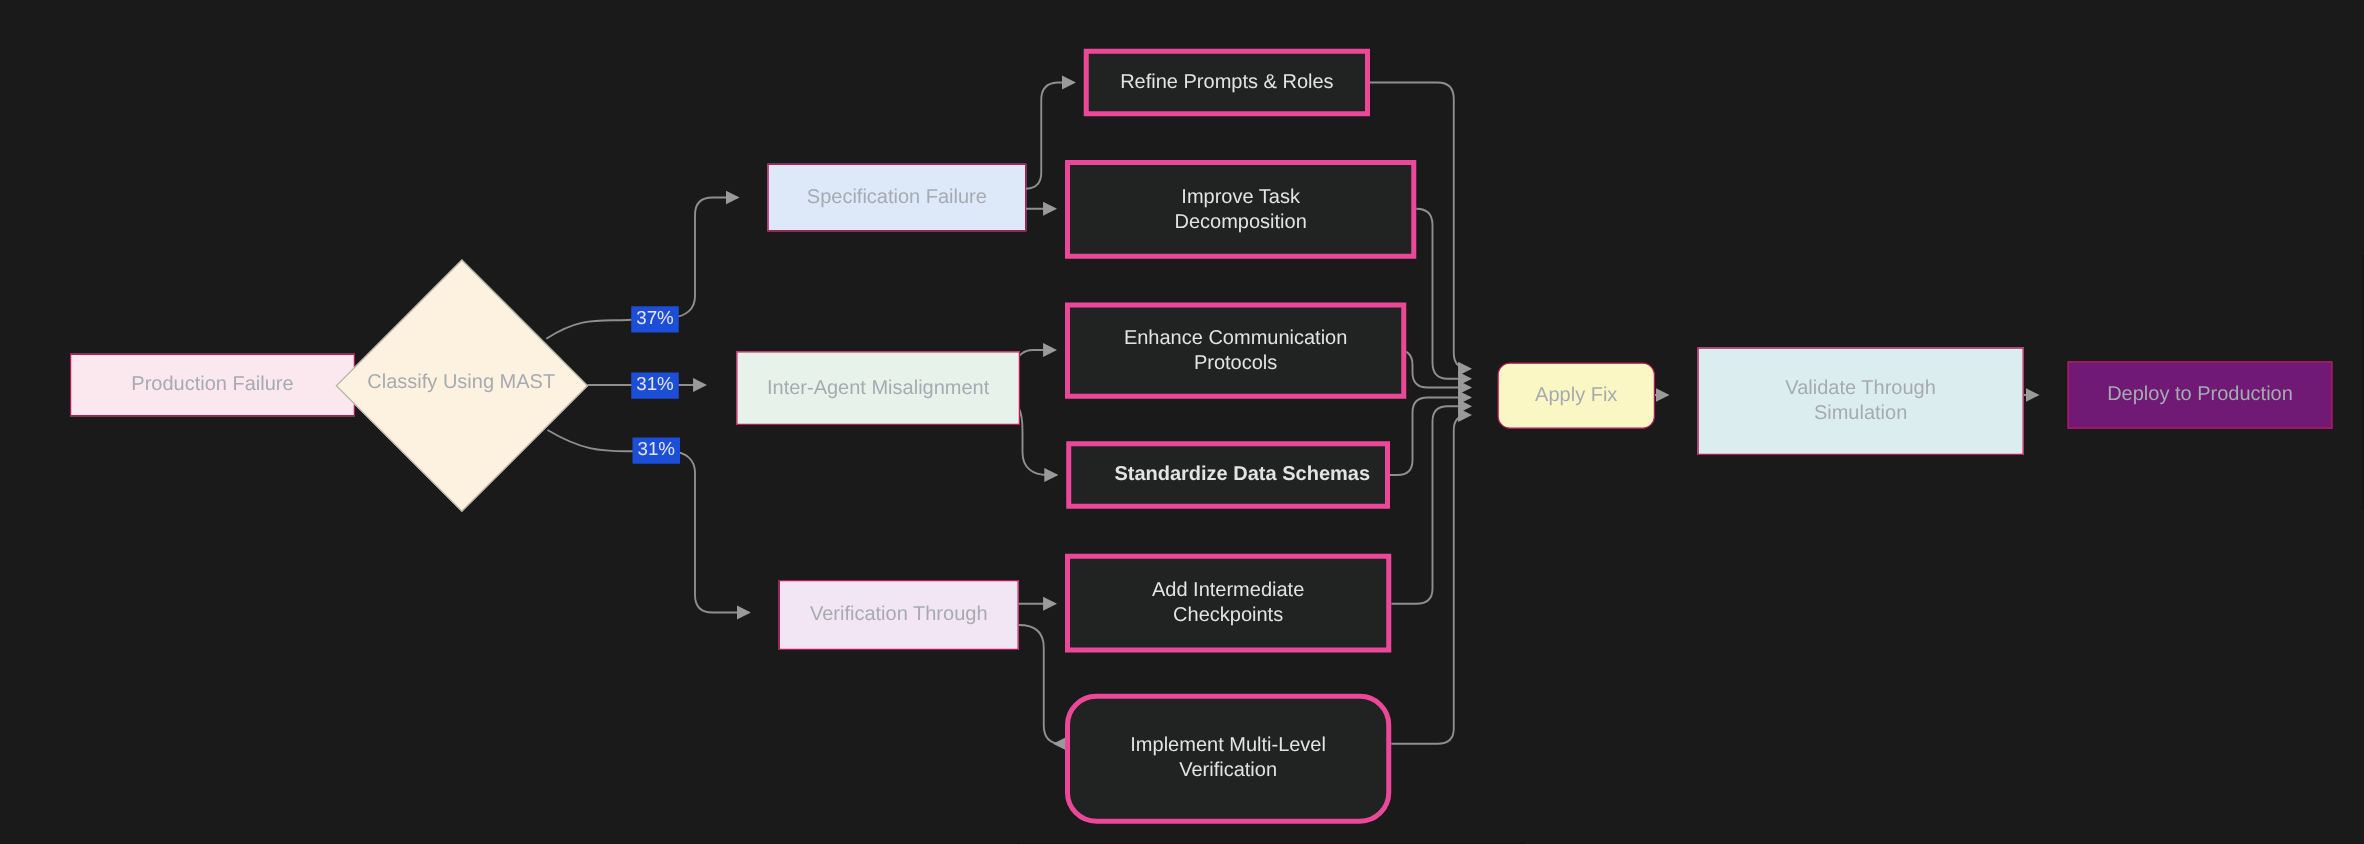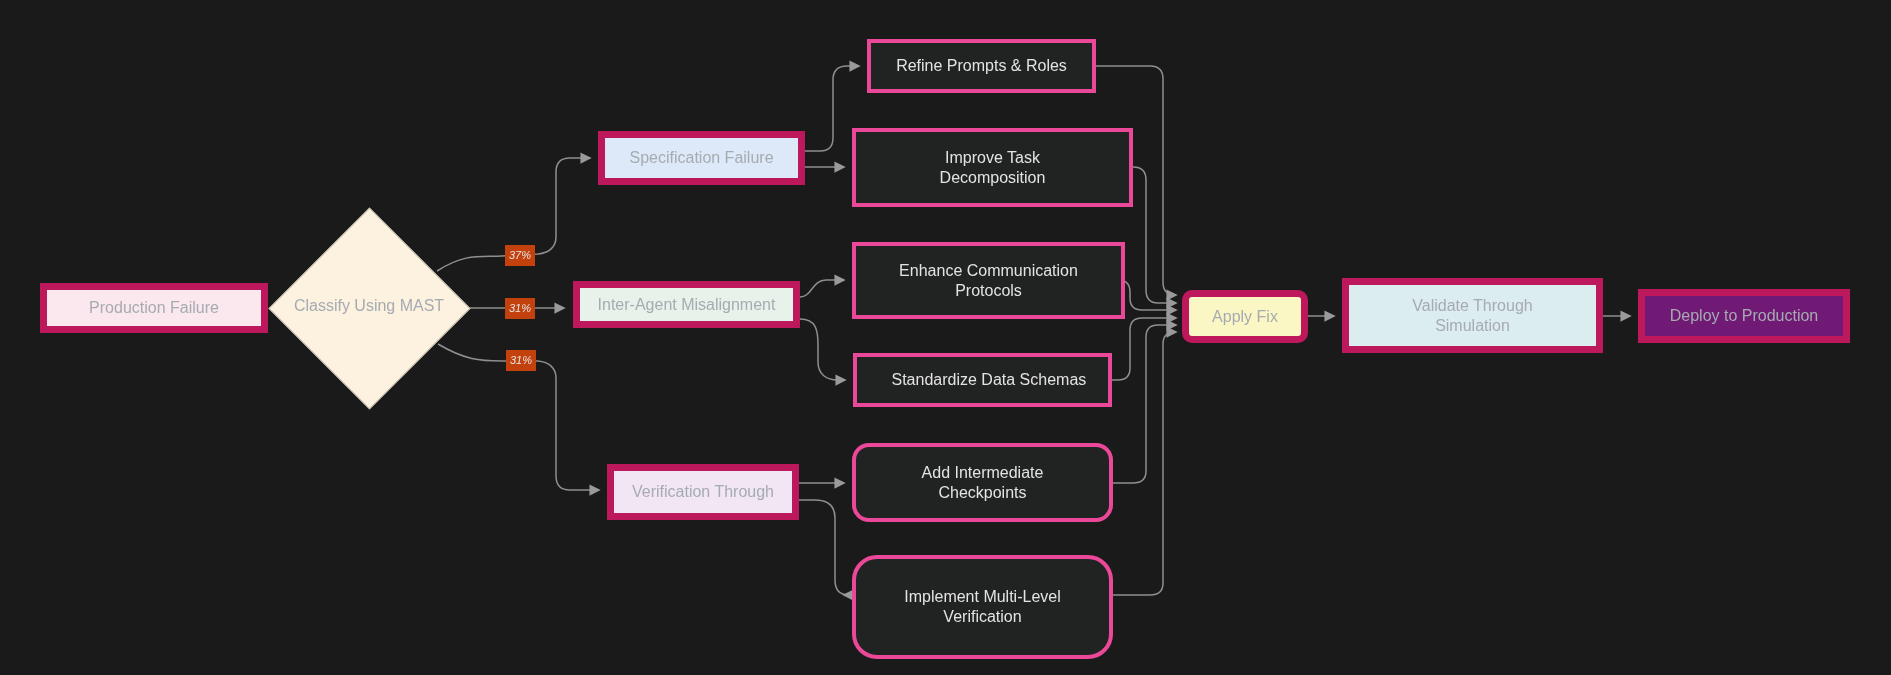--- a/index.html
+++ b/index.html
@@ -5,21 +5,21 @@
   html,body{margin:0;padding:0;background:#111;}
   #stage{
     position:relative;width:1891px;height:675px;background:#1a1a1a;
     font-family:"Liberation Sans",sans-serif;overflow:hidden;
   }
   #edges{position:absolute;left:0;top:0;width:1891px;height:675px;}
   .node{
     position:absolute;display:flex;align-items:center;justify-content:center;
     text-align:center;font-size:16px;box-sizing:border-box;
   }
-  .cat{color:#a6abb2;border:7px solid #be185d;white-space:nowrap;}
+  .cat{color:#a6abb2;border:1px solid #be185d;white-space:nowrap;margin-left:16px;}
   .dark{
     background:#212222;border:4px solid #ec4899;color:#e3e3e3;line-height:20px;
   }
   .dark .lbl{max-width:182px;}
   .nowrap{white-space:nowrap;}
   .pink{background:#fbe7ee;}
   .blue{background:#dde9f8;}
   .mint{background:#e7f3ea;}
   .lav{background:#f2e6f5;}
   .yellow{background:#fbf7c4;border-radius:10px;}
@@ -27,22 +27,22 @@
   .green{background:#701a75;}
   .diamond{
     position:absolute;left:298px;top:237px;width:141px;height:141px;
     background:#fcf2df;border:1px solid #b8b1a2;transform:rotate(45deg);
   }
   .diamond-label{
     position:absolute;left:269px;top:297px;width:200px;text-align:center;
     font-size:16px;color:#a6abb2;white-space:nowrap;
   }
   .edge-label{
-    position:absolute;background:#c2410c;color:#e6e6e6;font-size:11px;
-    padding:1px 4px 2px 4px;line-height:18px;font-style:italic;
+    position:absolute;background:#1d4ed8;color:#e6e6e6;font-size:15px;
+    padding:1px 4px 2px 4px;line-height:18px;
   }
 </style>
 </head>
 <body>
 
 <div id="stage">
 
   <svg id="edges" viewBox="0 0 1891 675" fill="none">
     <defs>
       <marker id="arrow" viewBox="0 0 10 10" refX="8.5" refY="5" markerWidth="7.5" markerHeight="7.5" orient="auto-start-reverse">
@@ -74,41 +74,41 @@
   <div class="node cat pink nowrap" style="left:40px;top:283px;width:228px;height:50px;">Production Failure</div>
 
   <div class="diamond"></div>
   <div class="diamond-label">Classify Using MAST</div>
 
   <div class="edge-label" style="left:505px;top:245px;">37%</div>
   <div class="edge-label" style="left:505px;top:298px;">31%</div>
   <div class="edge-label" style="left:506px;top:350px;">31%</div>
 
   <div class="node cat blue nowrap" style="left:598px;top:131px;width:207px;height:54px;">Specification Failure</div>
-  <div class="node cat mint nowrap" style="left:573px;top:281px;width:227px;height:47px;">Inter-Agent Misalignment</div>
+  <div class="node cat mint nowrap" style="left:573px;top:281px;width:227px;height:59px;">Inter-Agent Misalignment</div>
   <div class="node cat lav nowrap" style="left:607px;top:464px;width:192px;height:56px;">Verification Through</div>
 
   <div class="node dark" style="left:867px;top:39px;width:229px;height:54px;">
     <span class="lbl nowrap">Refine Prompts &amp; Roles</span>
   </div>
   <div class="node dark" style="left:852px;top:128px;width:281px;height:79px;">
     <span class="lbl">Improve Task Decomposition</span>
   </div>
   <div class="node dark" style="left:852px;top:242px;width:273px;height:77px;">
     <span class="lbl">Enhance Communication Protocols</span>
   </div>
-  <div class="node dark" style="left:853px;top:353px;width:259px;height:54px;">
+  <div class="node dark" style="left:853px;top:353px;width:259px;height:54px;font-weight:bold;">
     <span class="lbl nowrap">Standardize Data Schemas</span>
   </div>
-  <div class="node dark" style="left:852px;top:443px;width:261px;height:79px;border-radius:17px;">
+  <div class="node dark" style="left:852px;top:443px;width:261px;height:79px;">
     <span class="lbl">Add Intermediate Checkpoints</span>
   </div>
   <div class="node dark" style="left:852px;top:555px;width:261px;height:104px;border-radius:25px;">
     <span class="lbl">Implement Multi-Level Verification</span>
   </div>
 
   <div class="node cat yellow nowrap" style="left:1182px;top:290px;width:126px;height:53px;">Apply Fix</div>
-  <div class="node cat cyan" style="left:1342px;top:278px;width:261px;height:75px;white-space:normal;">
+  <div class="node cat cyan" style="left:1342px;top:278px;width:261px;height:86px;white-space:normal;">
     <span style="max-width:180px;">Validate Through Simulation</span>
   </div>
   <div class="node cat green nowrap" style="left:1638px;top:289px;width:212px;height:54px;">Deploy to Production</div>
 
 </div>
 
 </body></html>

